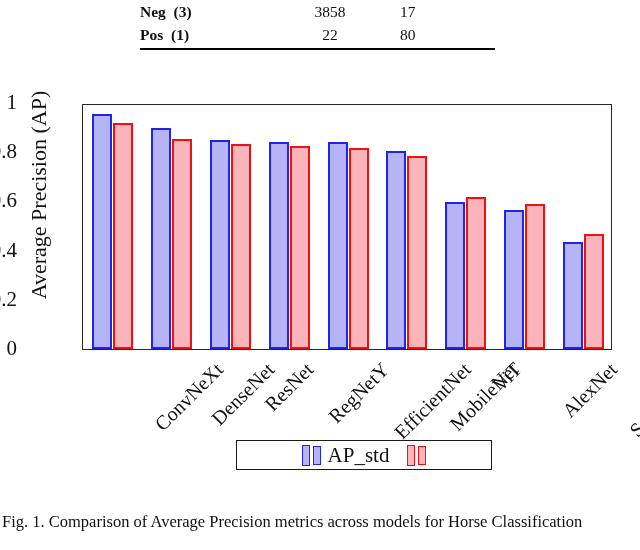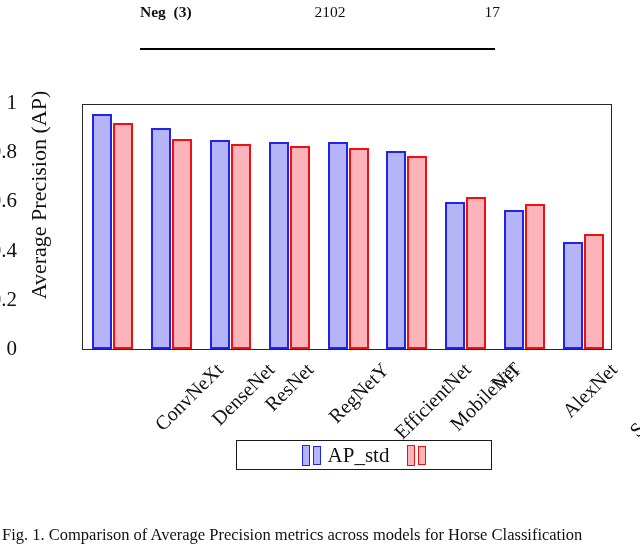--- a/index.html
+++ b/index.html
@@ -12,21 +12,21 @@
   
   #matrix-table{
     position:absolute;left:140px;top:0px;width:360px;height:52px;
   }
   #matrix-table table{border-collapse:collapse;width:100%;}
   #matrix-table td{
     font-size:15.5px;line-height:23px;padding:0;vertical-align:top;
   }
   .mx-label{font-weight:bold;width:120px;white-space:pre;}
   .mx-v1{text-align:center;width:140px;}
-  .mx-v2{text-align:right;width:100px;}
+  .mx-v2{text-align:left;width:100px;}
   #matrix-rule{
     position:absolute;left:140px;top:48px;width:355px;height:2px;background:#000;
   }
 
   
   #figure{position:absolute;left:0;top:60px;width:640px;height:430px;}
 
   #ylabel{
     position:absolute;left:-86px;top:122px;width:250px;
     text-align:center;font-size:22px;
@@ -73,35 +73,40 @@
   }
   .lg-entry{display:flex;align-items:center;gap:3px;}
   .lg-sw{width:8px;height:19px;box-sizing:border-box;}
   .lg-sw.tall{height:21px;}
   .lg-sw.blue{background:#b4b4f6;border:1.7px solid #2222ee;}
   .lg-sw.red{background:#fbb4b9;border:1.7px solid #ee1111;}
   .lg-txt{font-size:21px;line-height:1;padding:0 2px 0 4px;}
 
   
   #caption{
-    position:absolute;left:2px;top:524px;width:636px;
+    position:absolute;left:2px;top:511px;width:636px;
     font-size:16.5px;line-height:21px;text-align:justify;
   }
   #caption .fignum{white-space:nowrap;}
 </style>
 </head>
 <body>
 
 <div id="matrix-table">
   <table>
     <tbody id="matrix-body">
         <tr>
           <td class="mx-label">Neg  (3)</td>
-          <td class="mx-v1">2102</td>
+          <td class="mx-v1">3858</td>
           <td class="mx-v2">17</td>
+        </tr>
+        <tr>
+          <td class="mx-label">Pos  (1)</td>
+          <td class="mx-v1">22</td>
+          <td class="mx-v2">80</td>
         </tr>
       </tbody>
   </table>
 </div>
 <div id="matrix-rule"></div>
 
 <div id="figure">
 
   <div id="ylabel">Average Precision (AP)</div>
 

